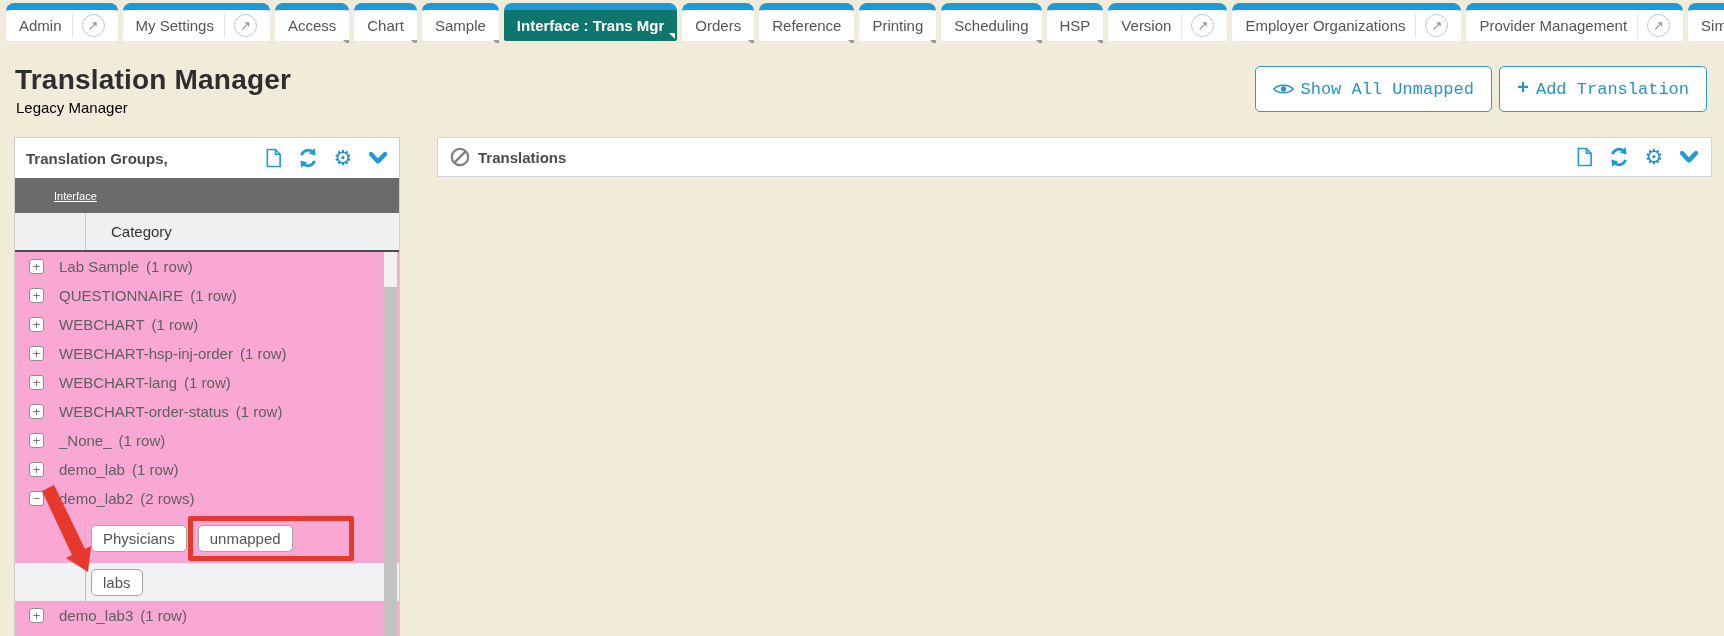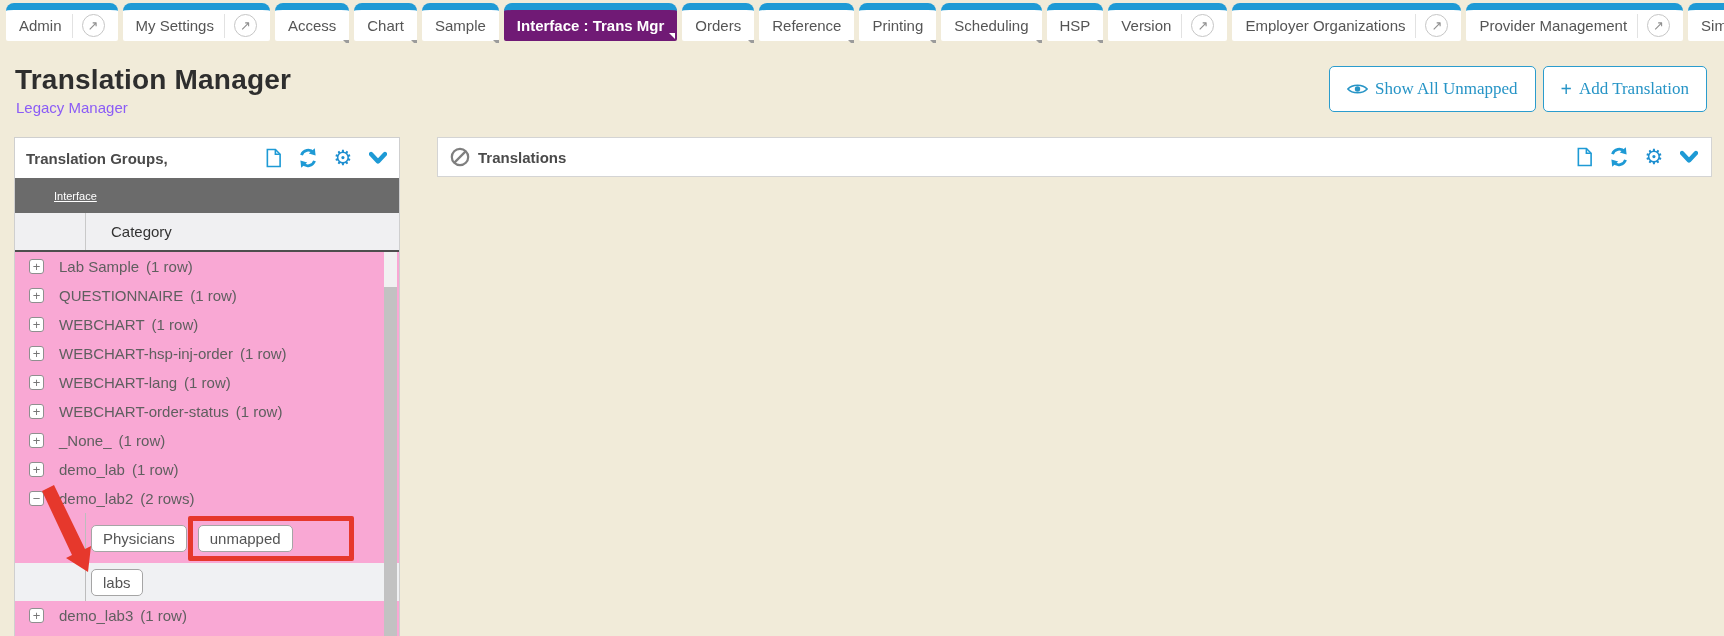--- a/index.html
+++ b/index.html
@@ -15,40 +15,40 @@
     position:absolute; top:3px; left:6px; right:0; height:40px;
     display:flex; gap:5px; align-items:flex-start; white-space:nowrap; overflow:hidden;
   }
   .tab {
     position:relative; flex:0 0 auto; height:38px;
     background:#fff; border-top:7px solid #1e9ad5;
     border-radius:8px 8px 2px 2px;
     display:flex; align-items:center; padding:12px 13px;
     font-size:15px; color:#555; cursor:pointer;
   }
-  .tab.active { background:#701a75; color:#fff; font-weight:bold;justify-content:flex-end; }
+  .tab.active { background:#0f766e; color:#fff; font-weight:bold;justify-content:flex-end; }
   .fold {
     position:absolute; right:0; bottom:-5px; width:0; height:0;
     border-top:6px solid #9b9b9b; border-left:6px solid transparent;
   }
   .tab.active .fold { border-top-color:#fff; right:2px; bottom:2px; }
   .tab-sep { width:1px; height:24px; background:#e2e2e2; margin-left:10px; }
   .ext-icon {
     width:23px; height:23px; border:1px solid #c6c6c6; border-radius:50%;
     display:flex; align-items:center; justify-content:center;
     color:#8f8f8f; font-size:13px; margin-left:9px; background:#fff; font-weight:normal;
   }
 
   
   .page-title { position:absolute; left:15px; top:64px; font-size:28px; font-weight:bold; color:#2e2e2e; letter-spacing:.2px; }
-  .page-subtitle { position:absolute; left:16px; top:99px; font-size:15px; color:#8b5cf6; }
+  .page-subtitle { position:absolute; left:16px; top:99px; font-size:15px; color:#000000; }
   .header-actions { position:absolute; right:17px; top:66px; display:flex; gap:7px; }
   .hbtn {
     height:46px; background:#fff; border:1px solid #2b9ccd; border-radius:5px;
-    color:#2694c6; font-size:17px; font-family:Liberation Serif, serif;
+    color:#2694c6; font-size:17px; font-family:Liberation Mono, monospace;
     display:flex; align-items:center; gap:7px; padding:0 17px; cursor:pointer;
   }
   .plus-glyph { font-weight:bold; font-size:20px; line-height:1; }
 
   
   .left-panel {
     position:absolute; left:14px; top:137px; width:386px; bottom:0;
     background:#f9a8d4; border:1px solid #cfcfcf; border-bottom:none;
   }
   .right-panel {

